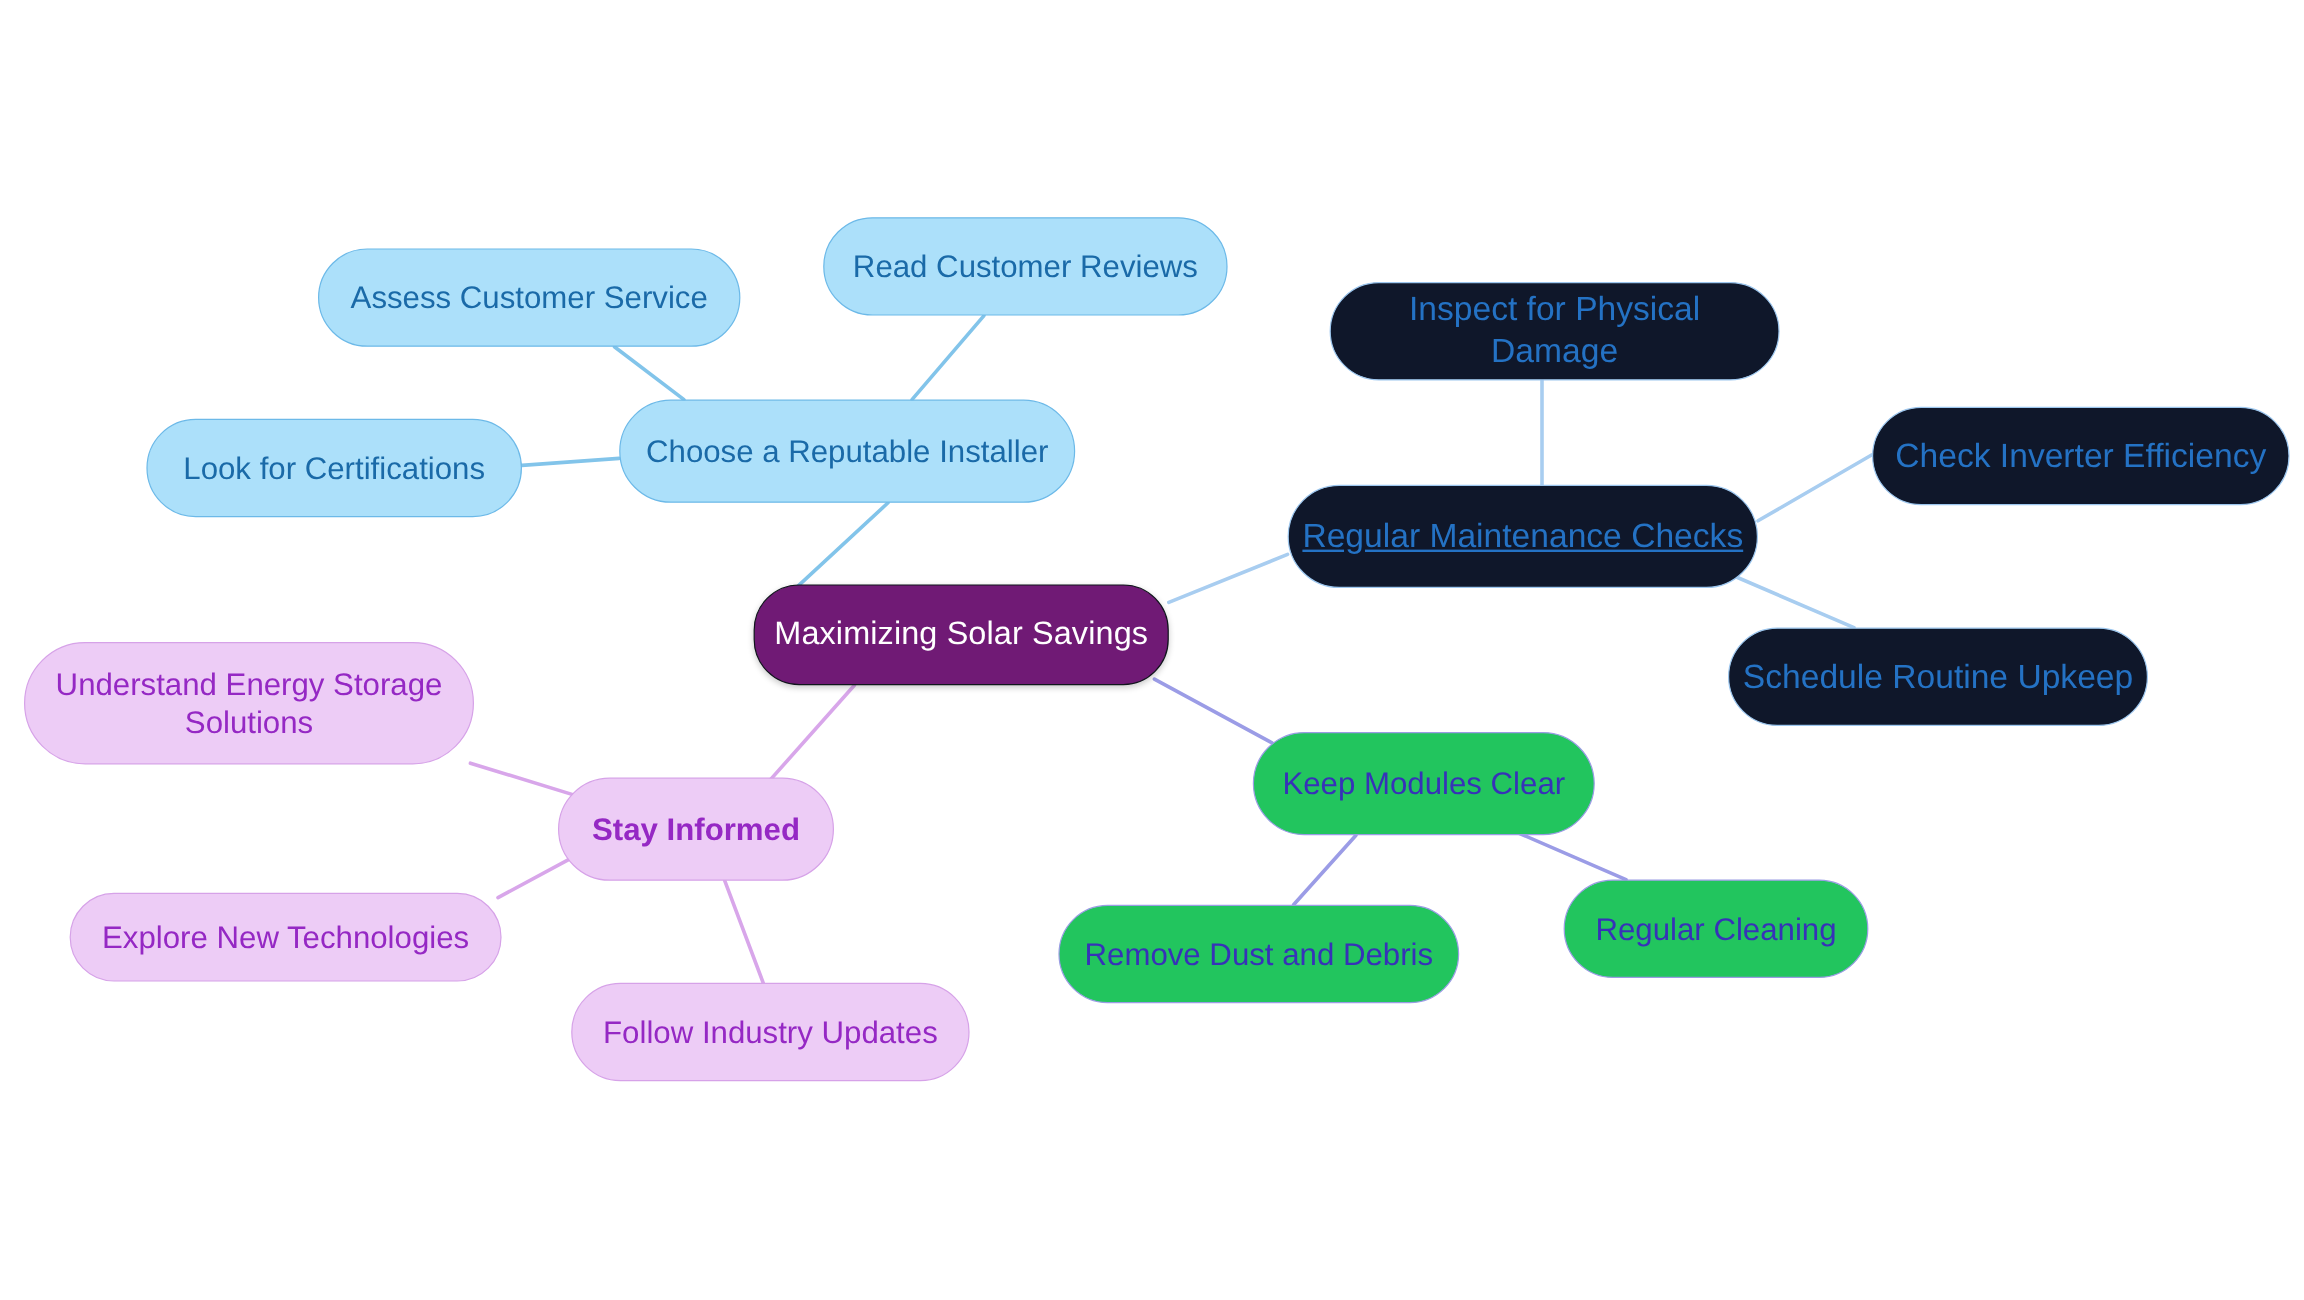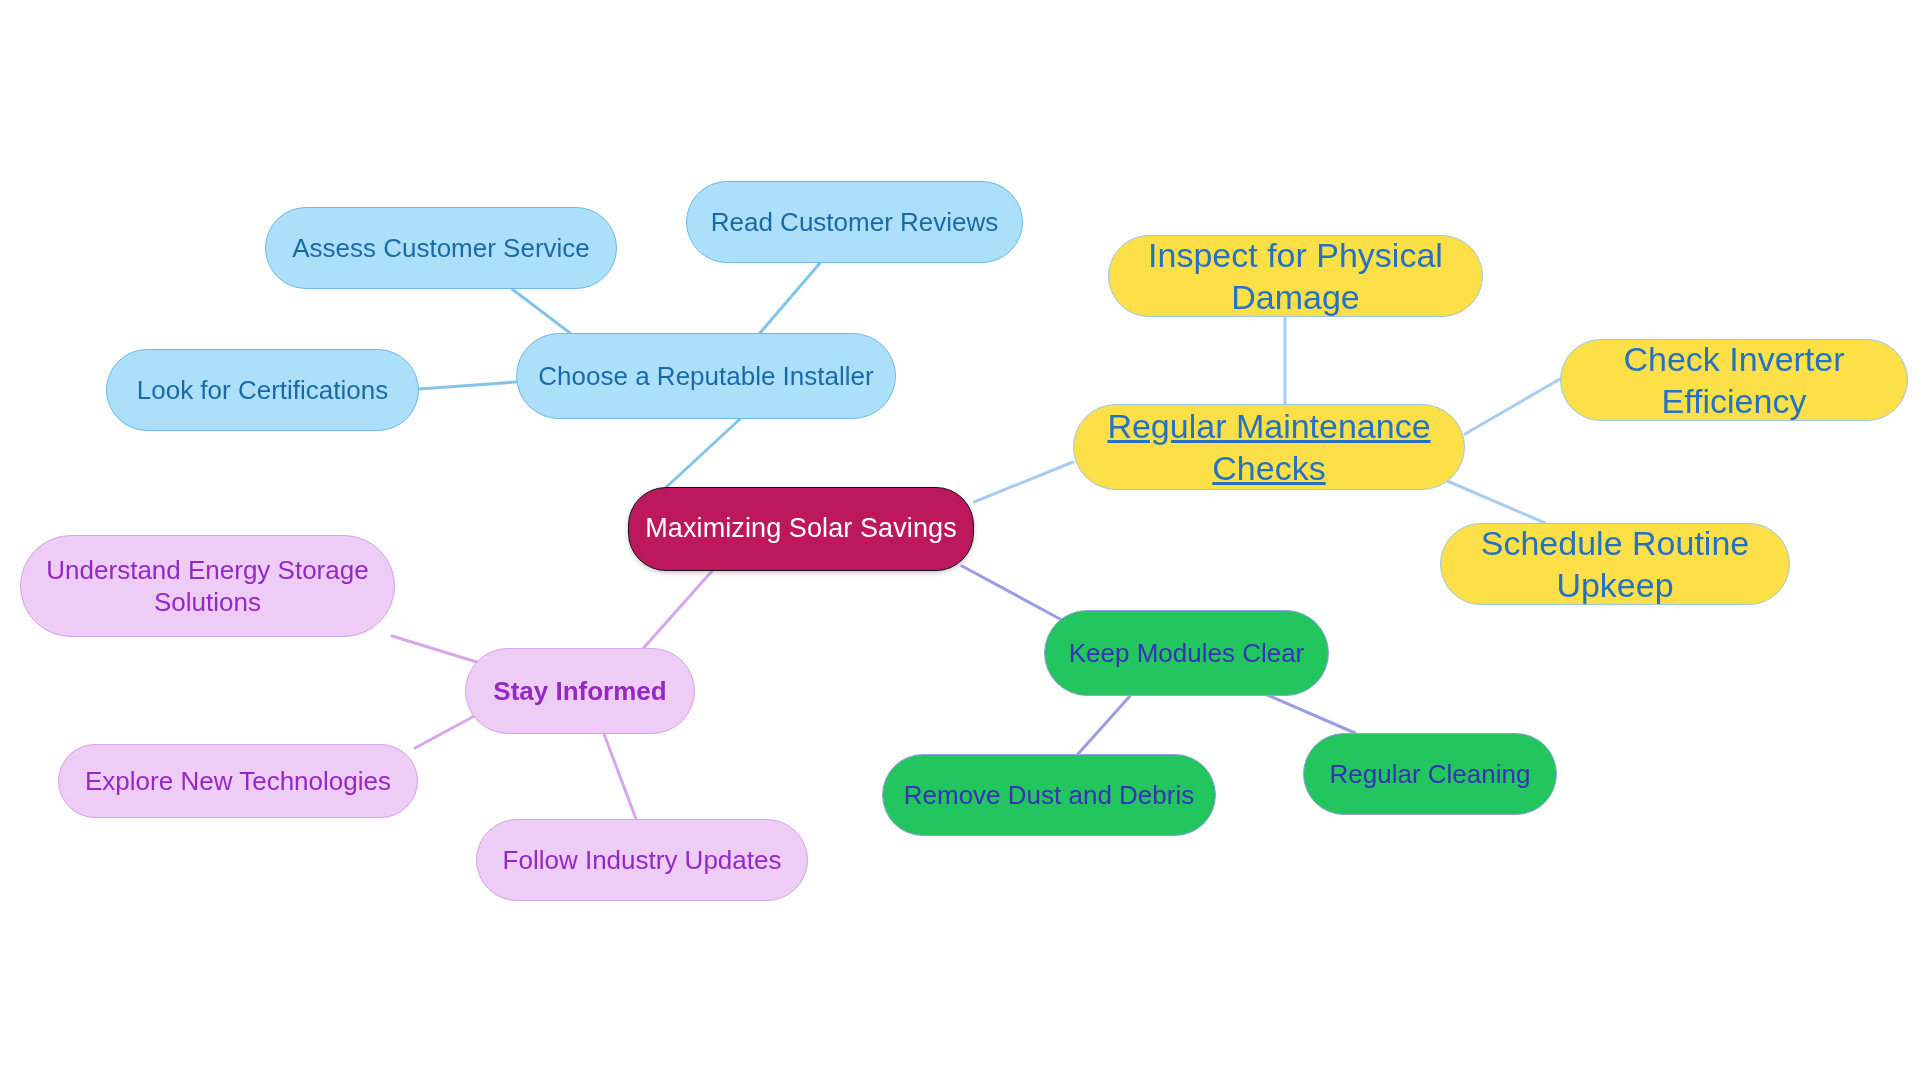--- a/index.html
+++ b/index.html
@@ -35,38 +35,38 @@
     justify-content: center;
     text-align: center;
     border-radius: 999px;
     border-style: solid;
     border-width: 1.5px;
     line-height: 1.24;
     white-space: pre-line;
     padding: 0 10px;
   }
   .node-root {
-    background: #be185d;
+    background: #701a75;
     border-color: #10151c;
     color: #ffffff;
     font-size: 27px;
     border-radius: 38px;
     box-shadow: 0 2px 5px rgba(0,0,0,0.22);
   }
   .node-b1 {
     background: #ace0fa;
     border-color: #6cb9e8;
     color: #1a6aa8;
     font-size: 26px;
   }
   .node-b2 {
-    background: #fde047;
+    background: #0f172a;
     border-color: #9cc6ee;
     color: #2472c4;
-    font-size: 34px;
+    font-size: 28px;
   }
   .node-b3 {
     background: #22c55e;
     border-color: #9a9ce4;
     color: #3732b8;
     font-size: 26px;
   }
   .node-b4 {
     background: #edccf6;
     border-color: #d6a2e8;
@@ -96,21 +96,21 @@
       <line x1="480" y1="663" x2="392" y2="636" stroke="#d8a6ea" stroke-width="3" stroke-linecap="round"></line>
       <line x1="480" y1="713" x2="415" y2="748" stroke="#d8a6ea" stroke-width="3" stroke-linecap="round"></line>
       <line x1="604" y1="734" x2="636" y2="819" stroke="#d8a6ea" stroke-width="3" stroke-linecap="round"></line>
     </svg>
 
   <div id="node-layer">
       <div class="node node-root" style="left: 628px; top: 487px; width: 346px; height: 84px;"><span class="node-label">Maximizing Solar Savings</span></div>
       <div class="node node-b1" style="left: 516px; top: 333px; width: 380px; height: 86px;"><span class="node-label">Choose a Reputable Installer</span></div>
       <div class="node node-b1" style="left: 265px; top: 207px; width: 352px; height: 82px;"><span class="node-label">Assess Customer Service</span></div>
       <div class="node node-b1" style="left: 686px; top: 181px; width: 337px; height: 82px;"><span class="node-label">Read Customer Reviews</span></div>
-      <div class="node node-b1" style="left: 106px; top: 349px; width: 313px; height: 82px;"><span class="node-label">Look for Certifications</span></div>
+      <div class="node node-b1" style="left: 122px; top: 349px; width: 313px; height: 82px;"><span class="node-label">Look for Certifications</span></div>
       <div class="node node-b2" style="left: 1073px; top: 404px; width: 392px; height: 86px; text-decoration: underline;"><span class="node-label">Regular Maintenance Checks</span></div>
       <div class="node node-b2" style="left: 1108px; top: 235px; width: 375px; height: 82px;"><span class="node-label">Inspect for Physical Damage</span></div>
       <div class="node node-b2" style="left: 1560px; top: 339px; width: 348px; height: 82px;"><span class="node-label">Check Inverter Efficiency</span></div>
       <div class="node node-b2" style="left: 1440px; top: 523px; width: 350px; height: 82px;"><span class="node-label">Schedule Routine Upkeep</span></div>
       <div class="node node-b3" style="left: 1044px; top: 610px; width: 285px; height: 86px;"><span class="node-label">Keep Modules Clear</span></div>
       <div class="node node-b3" style="left: 882px; top: 754px; width: 334px; height: 82px;"><span class="node-label">Remove Dust and Debris</span></div>
       <div class="node node-b3" style="left: 1303px; top: 733px; width: 254px; height: 82px;"><span class="node-label">Regular Cleaning</span></div>
       <div class="node node-b4" style="left: 465px; top: 648px; width: 230px; height: 86px; font-weight: bold;"><span class="node-label">Stay Informed</span></div>
       <div class="node node-b4" style="left: 20px; top: 535px; width: 375px; height: 102px;"><span class="node-label">Understand Energy Storage
 Solutions</span></div>

